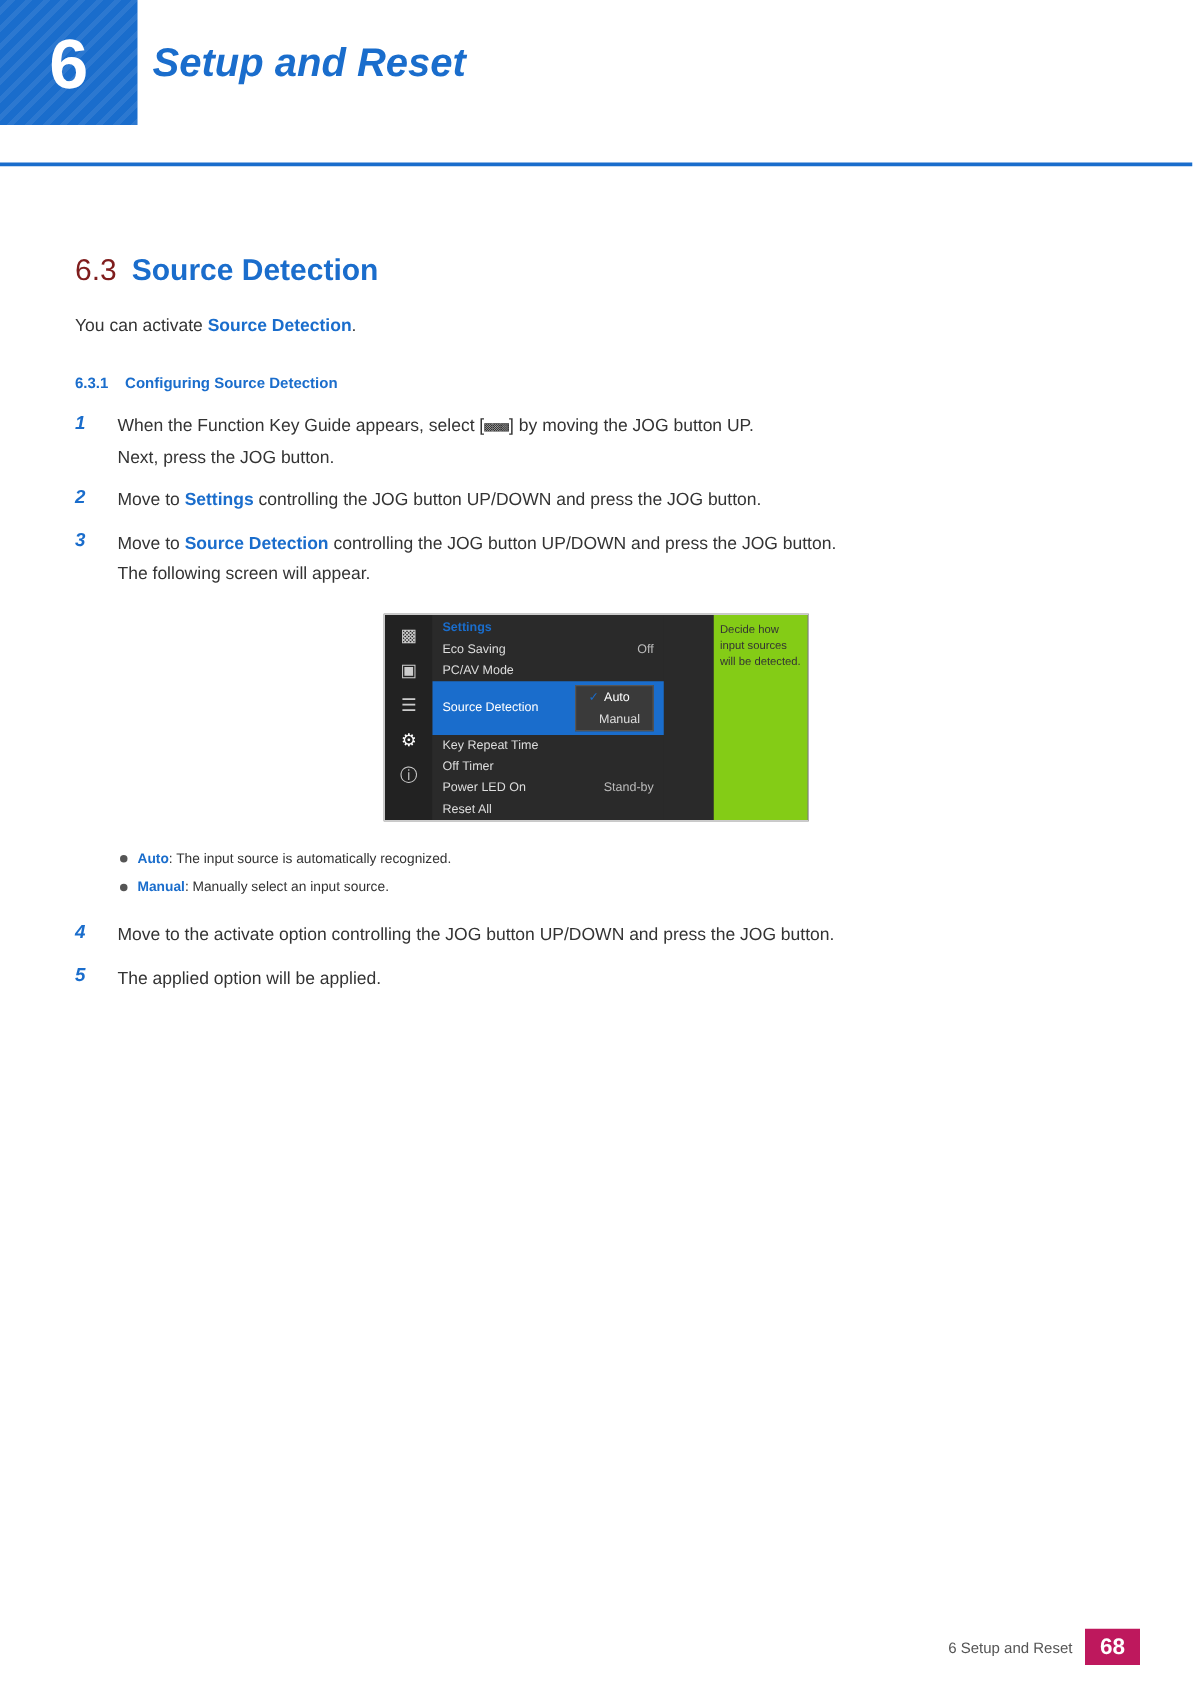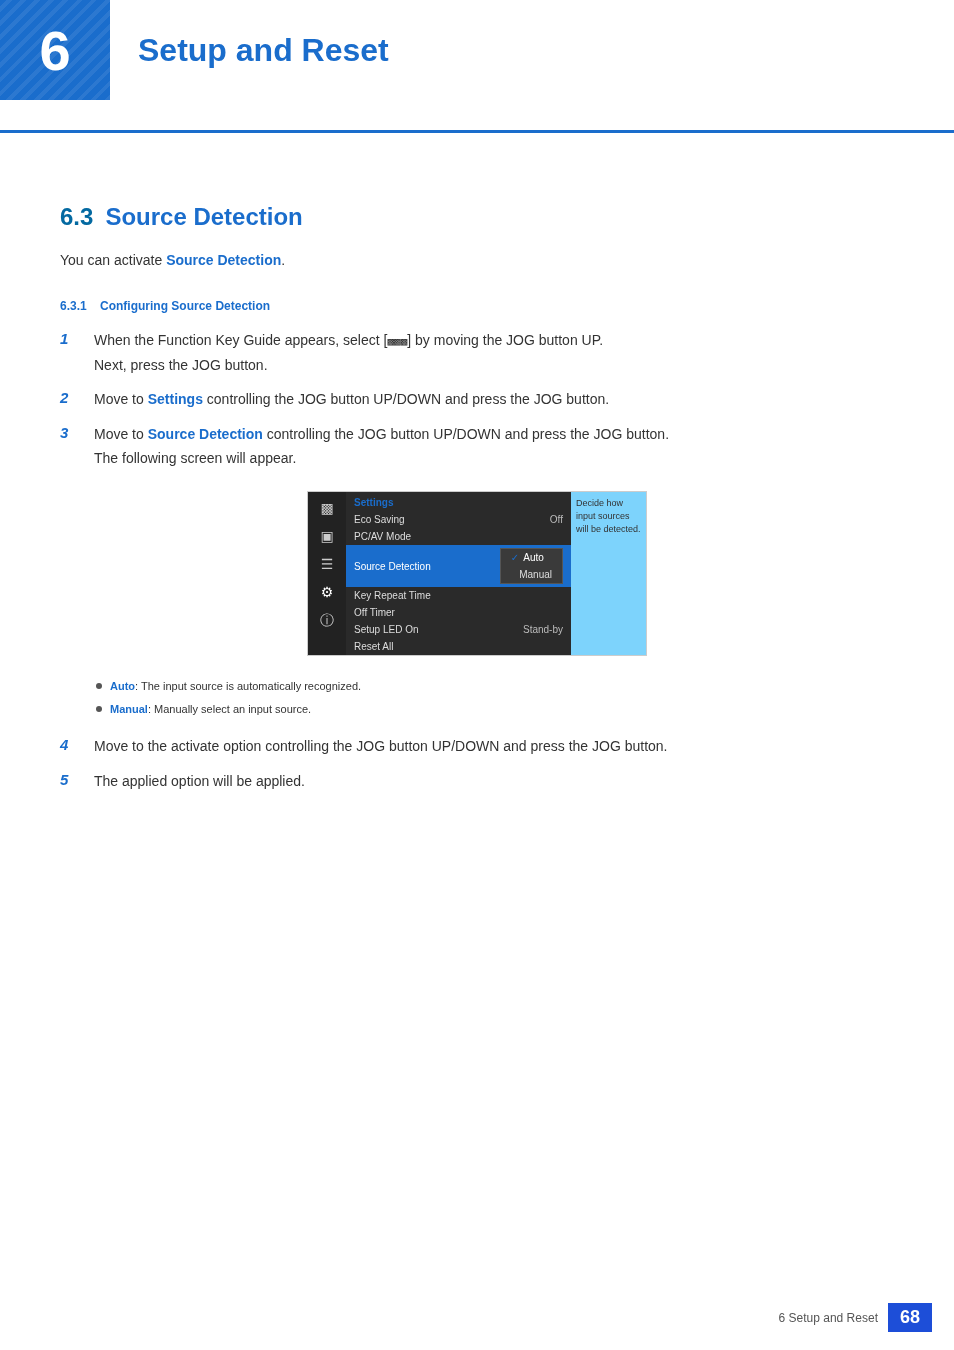--- a/index.html
+++ b/index.html
@@ -46,42 +46,43 @@
     .chapter-num {
       font-size: 56px;
       font-weight: bold;
       color: #fff;
       z-index: 1;
     }
     .chapter-title-text {
       font-size: 32px;
       font-weight: bold;
       color: #1a6dcc;
-      padding-left: 28px;
+      padding-left: 12px;
+      font-style: italic;
     }
 
     
     .content {
       padding: 30px 60px 60px 60px;
     }
 
     
     .section-heading {
       font-size: 24px;
       font-weight: bold;
       color: #1a6dcc;
       margin-bottom: 18px;
       display: flex;
       align-items: baseline;
       gap: 12px;
     }
     .section-num {
       font-size: 24px;
-      font-weight: bold;
-      color: #0369a1;
+      font-weight: normal;
+      color: #7f1d1d;
     }
 
     .intro-text {
       font-size: 14px;
       color: #333;
       margin-bottom: 28px;
       line-height: 1.6;
     }
 
     .highlight {
@@ -202,25 +203,26 @@
     }
     .ui-submenu-item.checked {
       color: #fff;
     }
     .check-mark {
       color: #1a6dcc;
       font-size: 10px;
     }
     .ui-tooltip {
       width: 75px;
-      background: #7dd3fc;
+      background: #84cc16;
       color: #333;
       font-size: 9px;
       padding: 5px 5px;
       line-height: 1.4;
+      margin-left: 40px;
     }
 
     
     .bullet-list {
       list-style: none;
       margin: 8px 0 18px 36px;
     }
     .bullet-list li {
       display: flex;
       align-items: flex-start;
@@ -235,29 +237,29 @@
       border-radius: 50%;
       background: #555;
       margin-top: 5px;
       flex-shrink: 0;
     }
 
     
     .page-footer {
       position: absolute;
       bottom: 18px;
-      right: 22px;
+      right: 42px;
       display: flex;
       align-items: center;
       gap: 10px;
       font-size: 12px;
       color: #555;
     }
     .page-num-badge {
-      background: #1d4ed8;
+      background: #be185d;
       color: #fff;
       font-size: 18px;
       font-weight: bold;
       padding: 4px 12px;
     }
     .footer-chapter-text {
       font-size: 12px;
       color: #555;
     }
 
@@ -361,21 +363,21 @@
 
           <div class="ui-menu-item">
             <span class="item-label">Key Repeat Time</span>
           </div>
 
           <div class="ui-menu-item">
             <span class="item-label">Off Timer</span>
           </div>
 
           <div class="ui-menu-item">
-            <span class="item-label">Setup LED On</span>
+            <span class="item-label">Power LED On</span>
             <span class="item-value">Stand-by</span>
           </div>
 
           <div class="ui-menu-item">
             <span class="item-label">Reset All</span>
           </div>
         </div>
 
         <div class="ui-tooltip">
           <span>Decide how input sources will be detected.</span>

